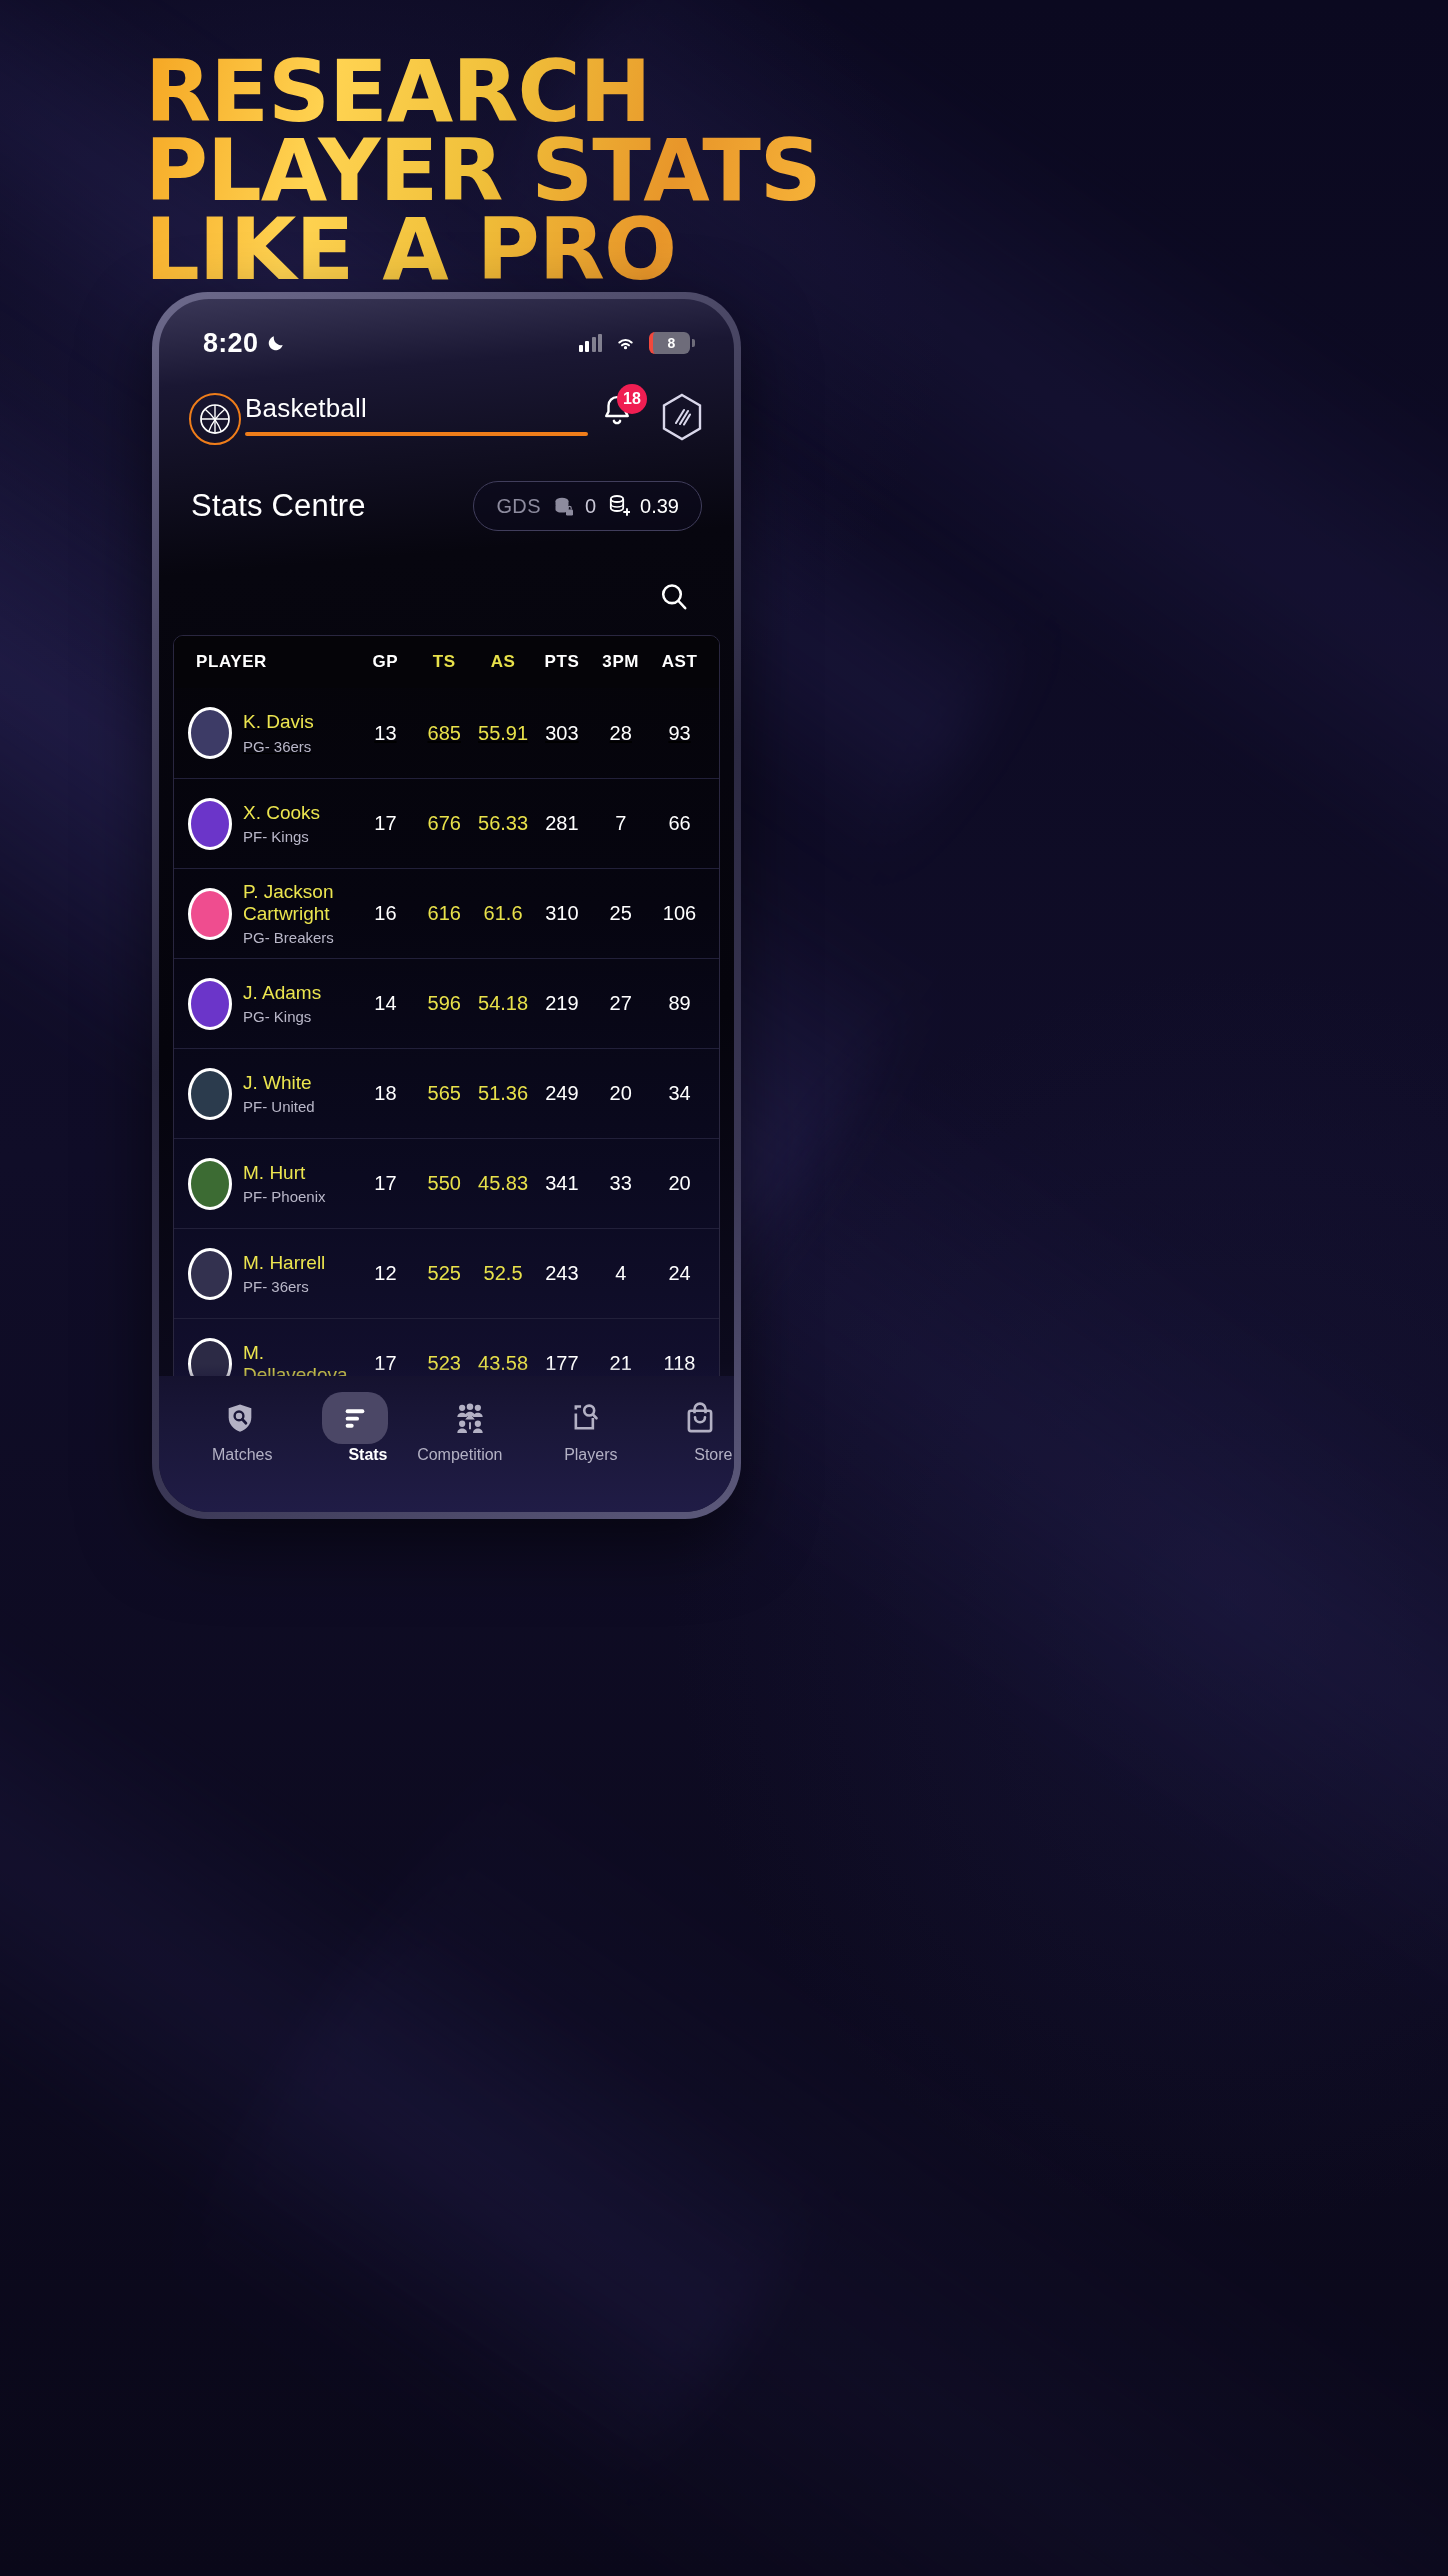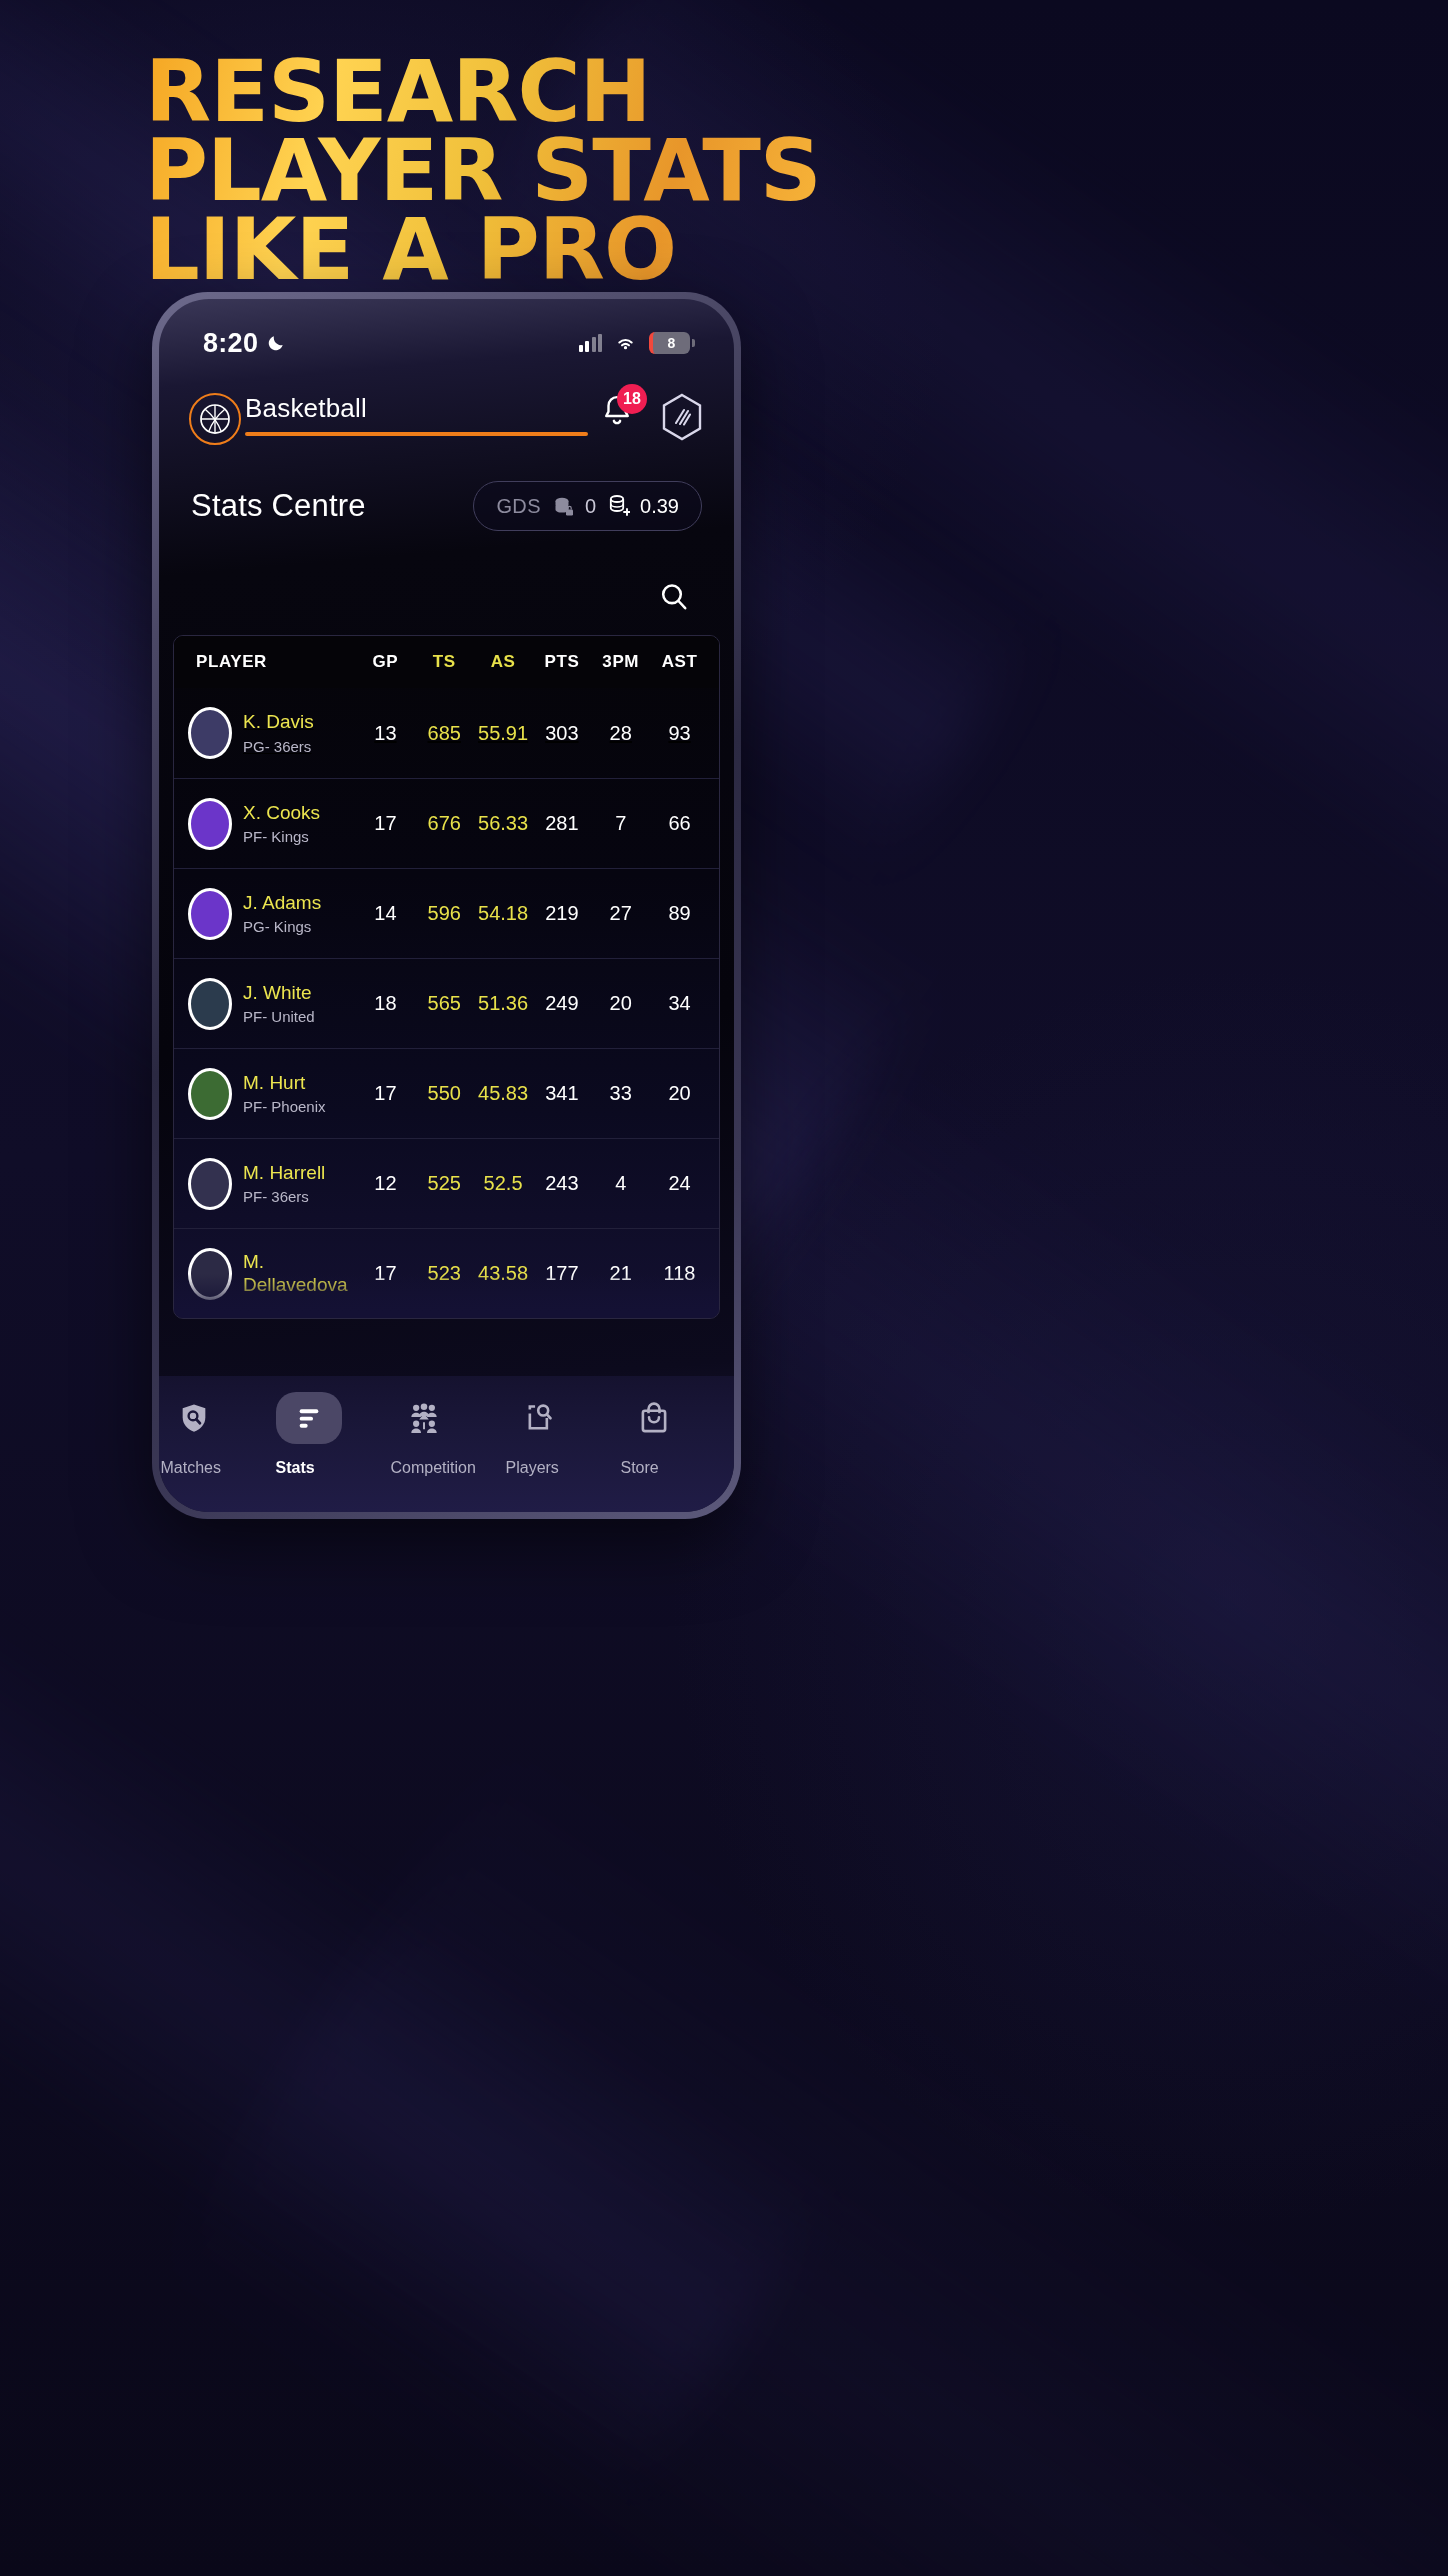--- a/index.html
+++ b/index.html
@@ -152,21 +152,21 @@
     pointer-events:none;
   }
 
   
   #bottom-nav {
     position:absolute; left:0; right:0; bottom:0; height:136px;
     background:linear-gradient(180deg,#15122f 0%, #1a1739 40%, #201c46 100%);
     display:flex; align-items:flex-start; justify-content:space-around;
     padding-top:16px;
   }
-  .nav-item { display:flex; flex-direction:column; align-items:flex-start; gap:15px; width:112px; }
+  .nav-item { display:flex; flex-direction:column; align-items:flex-end; gap:2px; width:112px; }
   .nav-ico-box { width:66px; height:52px; display:flex; align-items:center; justify-content:center; border-radius:20px; }
   .nav-item.active .nav-ico-box { background:#4b4766; }
   .nav-label { font-size:16px; color:#b3b1c4; }
   .nav-item.active .nav-label { color:#fff; font-weight:700; }
 </style>
 </head>
 <body>
 
 <div id="bg">
   <div class="streak s1"></div>
@@ -300,20 +300,35 @@
                 <div class="pname">X. Cooks</div>
                 <div class="pteam">PF- Kings</div>
               </div>
             </div>
             <div class="cell">17</div>
             <div class="cell hl">676</div>
             <div class="cell hl">56.33</div>
             <div class="cell">281</div>
             <div class="cell">7</div>
             <div class="cell">66</div>
+          </div>
+          <div class="row">
+            <div class="pcell">
+              <div class="avatar" style="background: linear-gradient(rgb(239, 77, 143), rgb(239, 77, 143));"></div>
+              <div class="pinfo">
+                <div class="pname">P. Jackson Cartwright</div>
+                <div class="pteam">PG- Breakers</div>
+              </div>
+            </div>
+            <div class="cell">16</div>
+            <div class="cell hl">616</div>
+            <div class="cell hl">61.6</div>
+            <div class="cell">310</div>
+            <div class="cell">25</div>
+            <div class="cell">106</div>
           </div>
           <div class="row">
             <div class="pcell">
               <div class="avatar" style="background: linear-gradient(rgb(107, 53, 201), rgb(107, 53, 201));"></div>
               <div class="pinfo">
                 <div class="pname">J. Adams</div>
                 <div class="pteam">PG- Kings</div>
               </div>
             </div>
             <div class="cell">14</div>

